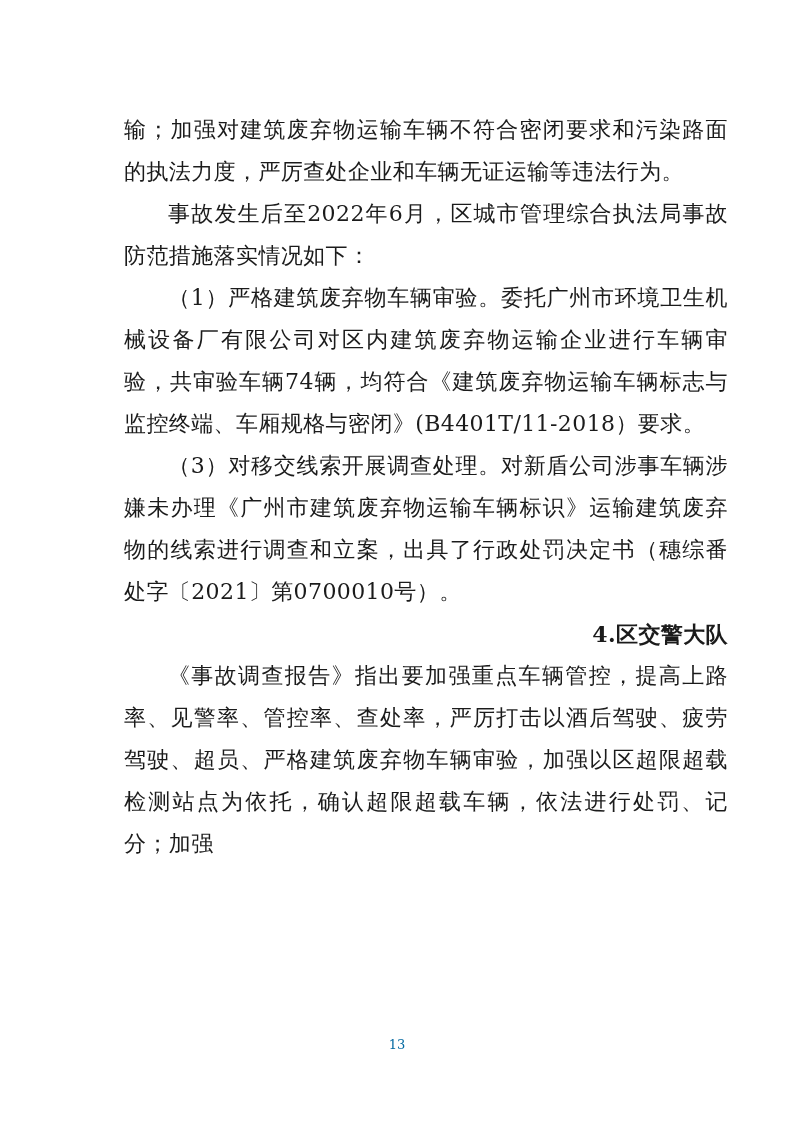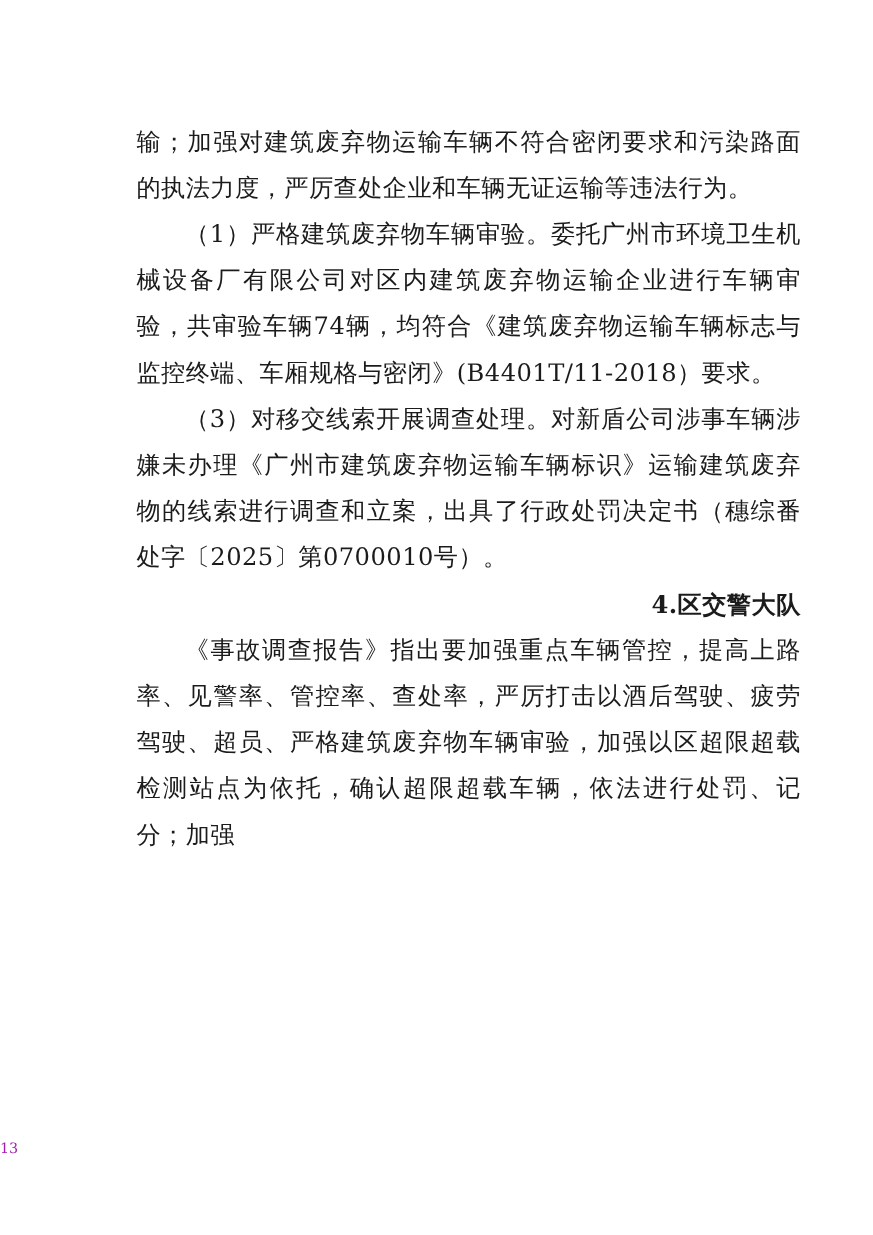--- a/index.html
+++ b/index.html
@@ -38,32 +38,34 @@
   }
   .para.heading {
     font-weight: bold;
     text-align: right;
   }
   .page-footer {
     position: absolute;
     left: 0;
     right: 0;
     top: 1036px;
+    text-align: center;
     font-size: 13px;
     line-height: 18px;
-    color: #a21caf;
+    color: #0369a1;
     font-family: "DejaVu Serif", "Liberation Serif", serif;
   }
 </style>
 </head>
 <body>
 
 <div class="page">
   <div class="content">
     <p class="para continuation">输；加强对建筑废弃物运输车辆不符合密闭要求和污染路面的执法力度，严厉查处企业和车辆无证运输等违法行为。</p>
+    <p class="para">事故发生后至2022年6月，区城市管理综合执法局事故防范措施落实情况如下：</p>
     <p class="para">（1）严格建筑废弃物车辆审验。委托广州市环境卫生机械设备厂有限公司对区内建筑废弃物运输企业进行车辆审验，共审验车辆74辆，均符合《建筑废弃物运输车辆标志与监控终端、车厢规格与密闭》(B4401T/11-2018）要求。</p>
-    <p class="para">（3）对移交线索开展调查处理。对新盾公司涉事车辆涉嫌未办理《广州市建筑废弃物运输车辆标识》运输建筑废弃物的线索进行调查和立案，出具了行政处罚决定书（穗综番处字〔2025〕第0700010号）。</p>
+    <p class="para">（3）对移交线索开展调查处理。对新盾公司涉事车辆涉嫌未办理《广州市建筑废弃物运输车辆标识》运输建筑废弃物的线索进行调查和立案，出具了行政处罚决定书（穗综番处字〔2021〕第0700010号）。</p>
     <p class="para heading">4.区交警大队</p>
     <p class="para">《事故调查报告》指出要加强重点车辆管控，提高上路率、见警率、管控率、查处率，严厉打击以酒后驾驶、疲劳驾驶、超员、严格建筑废弃物车辆审验，加强以区超限超载检测站点为依托，确认超限超载车辆，依法进行处罚、记分；加强</p>
   </div>
 
   <div class="page-footer">13</div>
 </div>
 
 </body></html>

